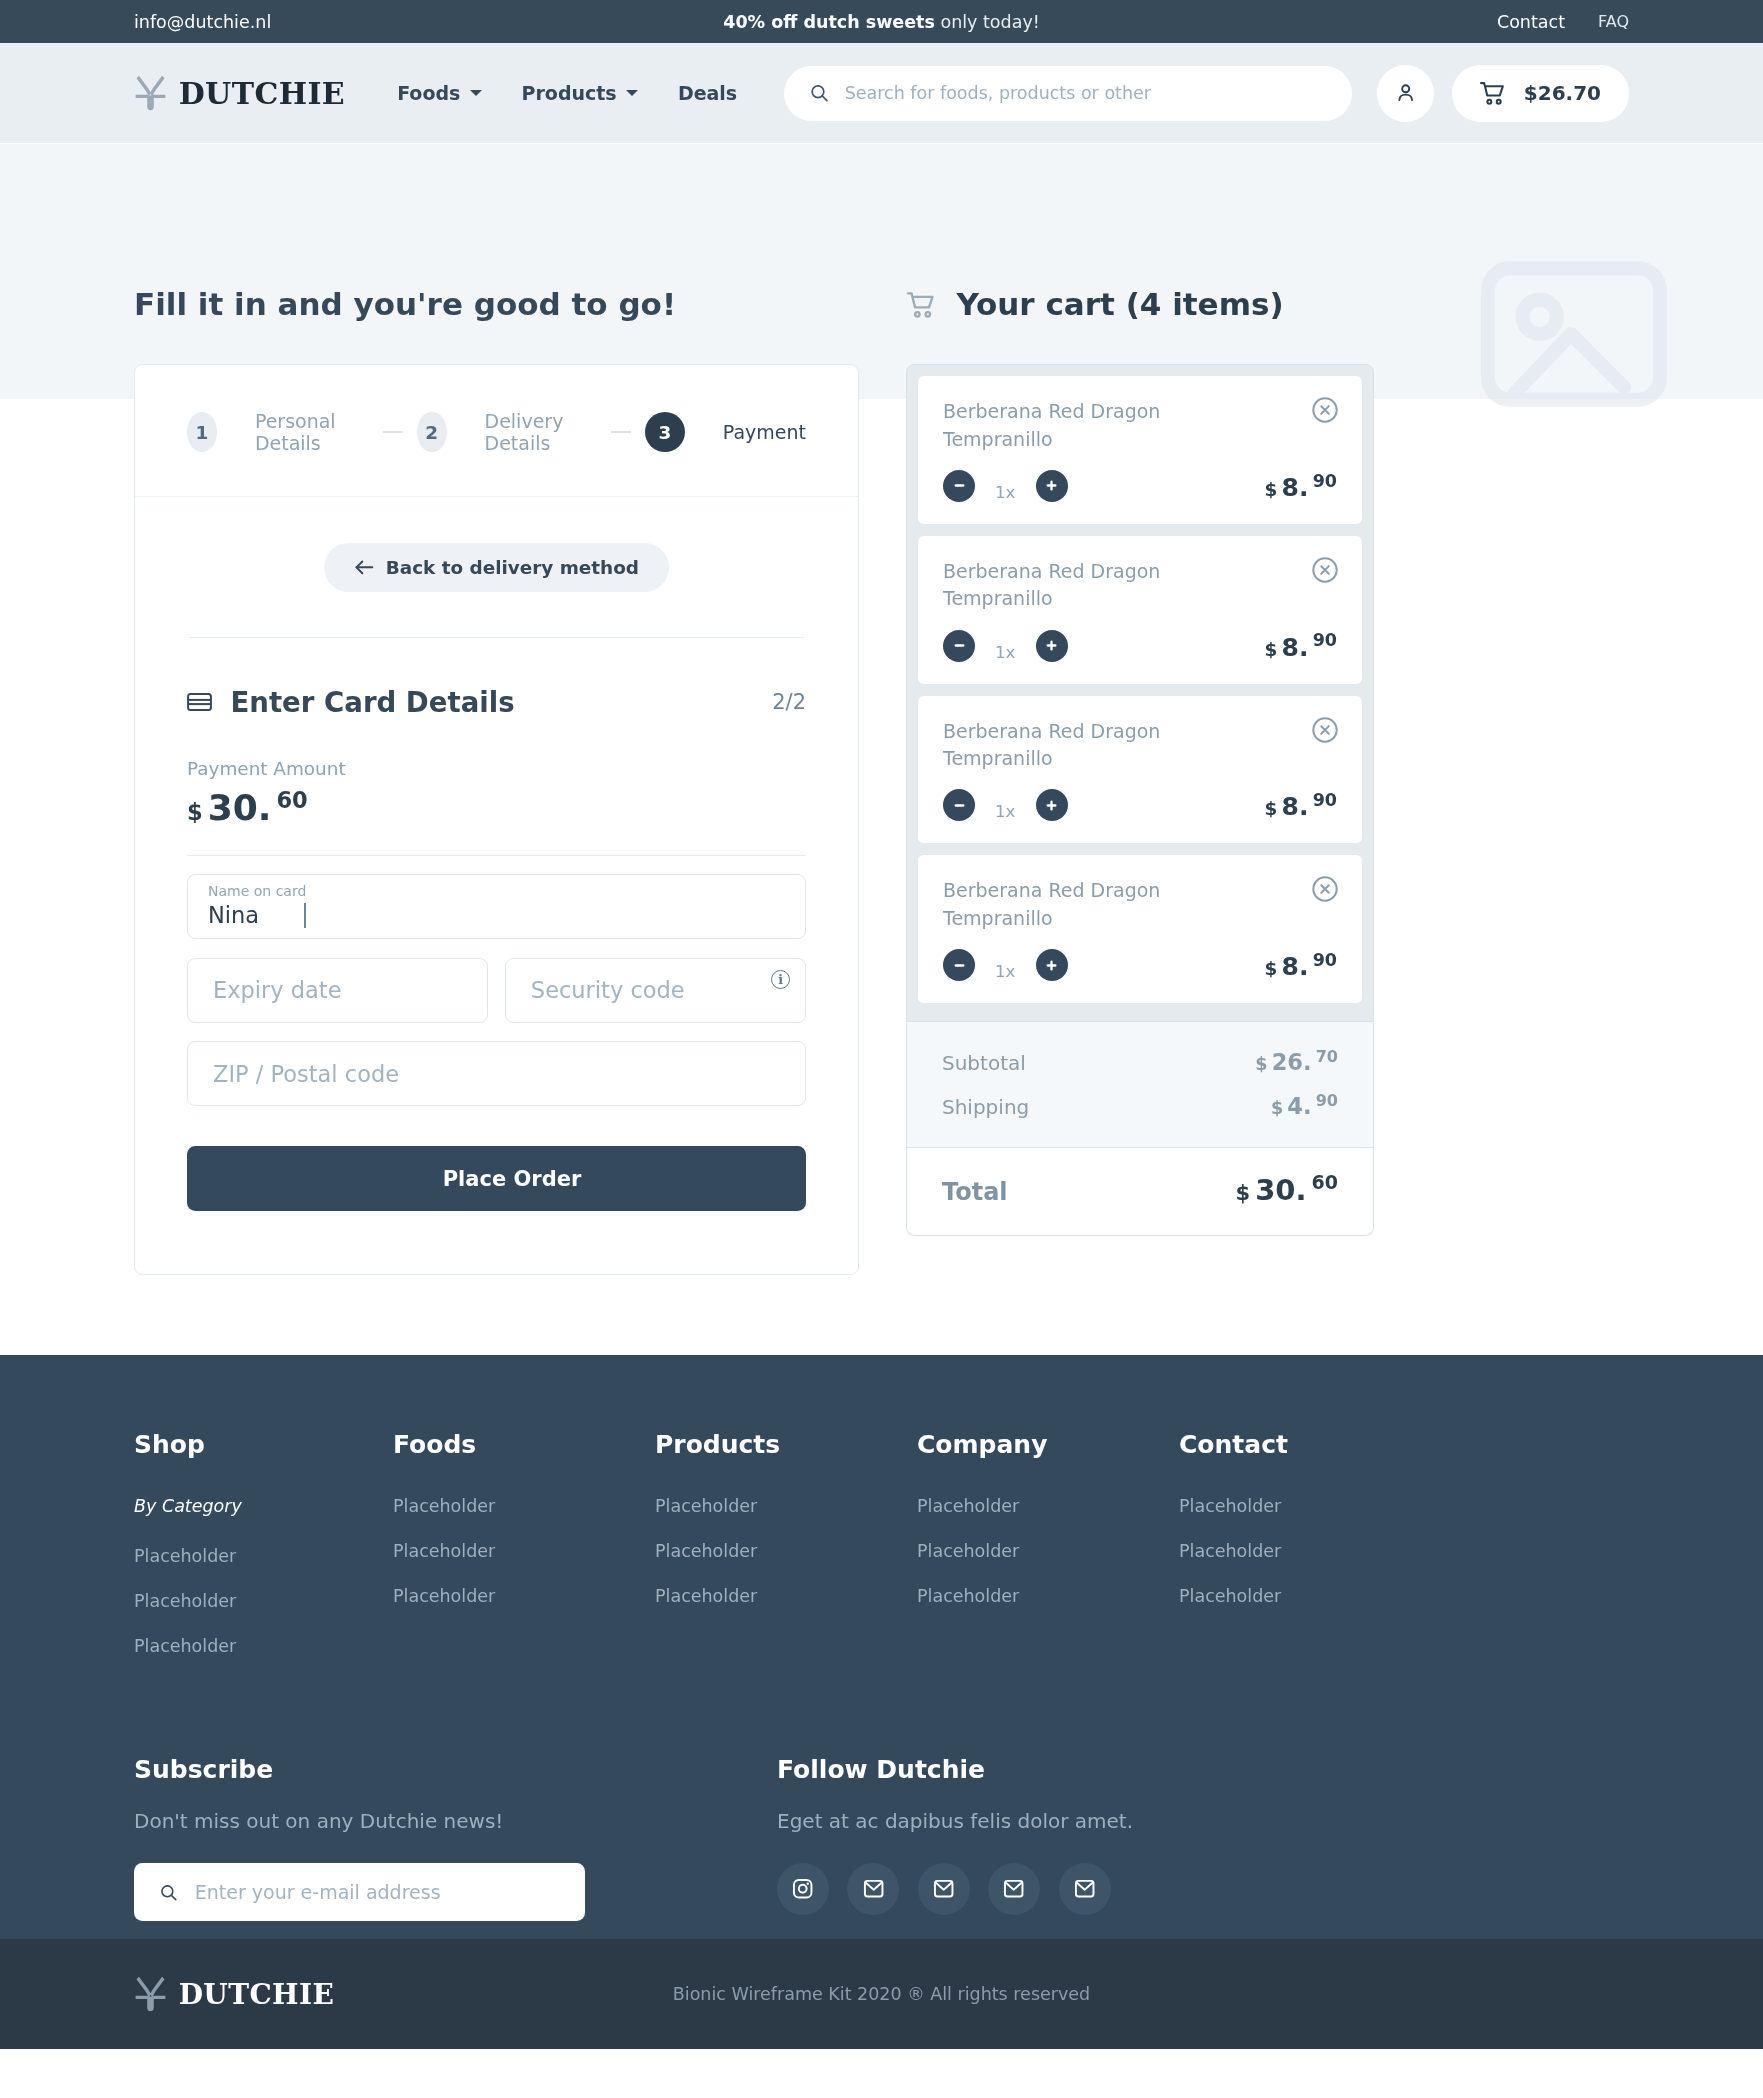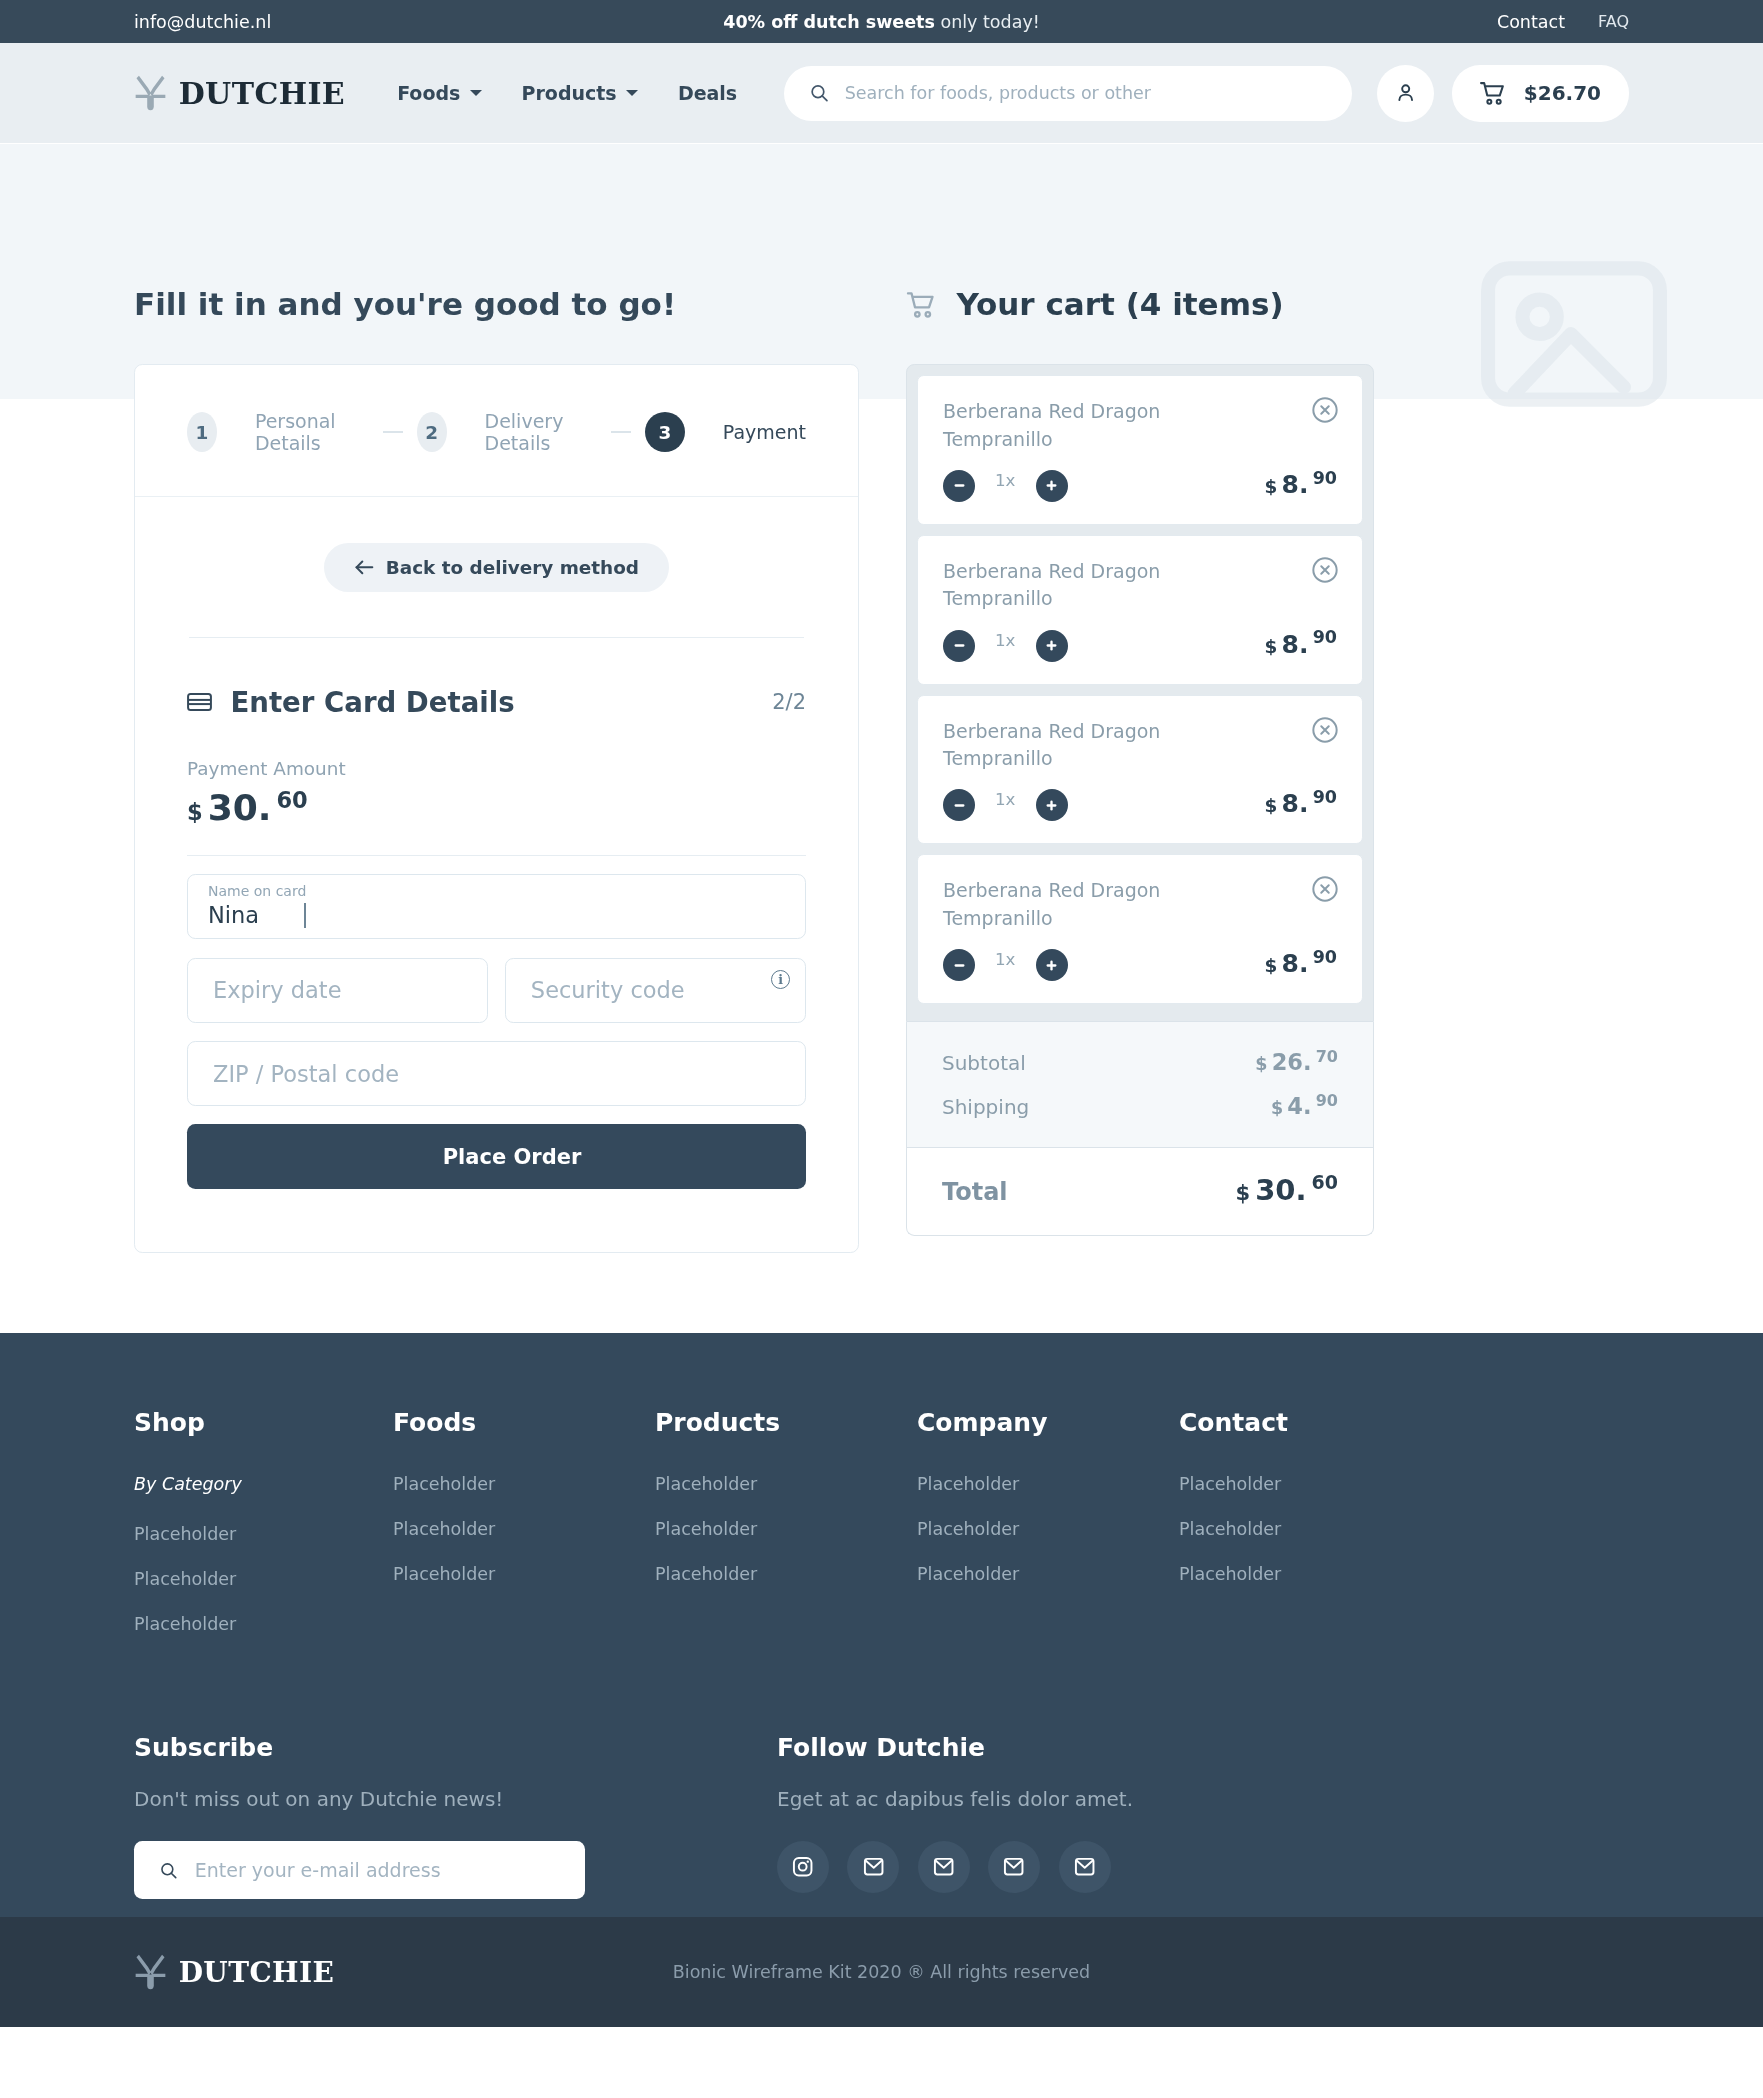--- a/index.html
+++ b/index.html
@@ -194,21 +194,21 @@
   .row-2 .field { flex: 1; margin-top: 18.4px; }
   .info-dot {
     position: absolute; right: 15px; top: 11.7px;
     width: 19px; height: 19px; border-radius: 50%;
     border: 1.3px solid #5d7album; border: 1.3px solid #5d7a8e;
     display: flex; align-items: center; justify-content: center;
     font-size: 12.5px; font-weight: 700; color: #5d7a8e; line-height: 1;
     font-family: "DejaVu Serif", serif;
   }
   .place-order {
-    margin-top: 18px;
+    margin-top: 40px;
     width: 100%; height: 65px;
     background: #34495c; color: #ffffff;
     border: none; border-radius: 8.3px;
     font-family: "DejaVu Sans", sans-serif;
     font-size: 21px; font-weight: 700; cursor: pointer; padding-left: 31px;
   }
 
   
   .cart-panel { width: 468px; }
   .cart-items {
@@ -216,21 +216,21 @@
     border: 0.8px solid #dbe3e9;
     border-radius: 8.3px 8.3px 0 0;
     padding: 10px 10px 16.7px 10px;
   }
   .cart-item {
     background: #ffffff; border: 0.8px solid #e3eaef; border-radius: 6.7px;
     padding: 22px 25px 22px 25px; margin-bottom: 10px; position: relative;
   }
   .cart-item:last-child { margin-bottom: 0; }
   .ci-name { font-size: 19px; color: #8a9daa; line-height: 1.45; width: 276px; }
-  .ci-row { display: flex; align-items: flex-start; margin-top: 16.7px; }
+  .ci-row { display: flex; align-items: flex-end; margin-top: 16.7px; }
   .qty-btn {
     width: 32px; height: 32px; border-radius: 50%;
     background: #34495c; color: #fff;
     display: flex; align-items: center; justify-content: center;
     cursor: pointer; flex: 0 0 auto;
   }
   .qty-count { font-size: 16.7px; color: #93a6b3; margin: 0 20px; }
   .ci-price {
     margin-left: auto; font-size: 25px; font-weight: 700; color: #2b3f4f;
     display: flex; align-items: baseline; gap: 4.2px;

